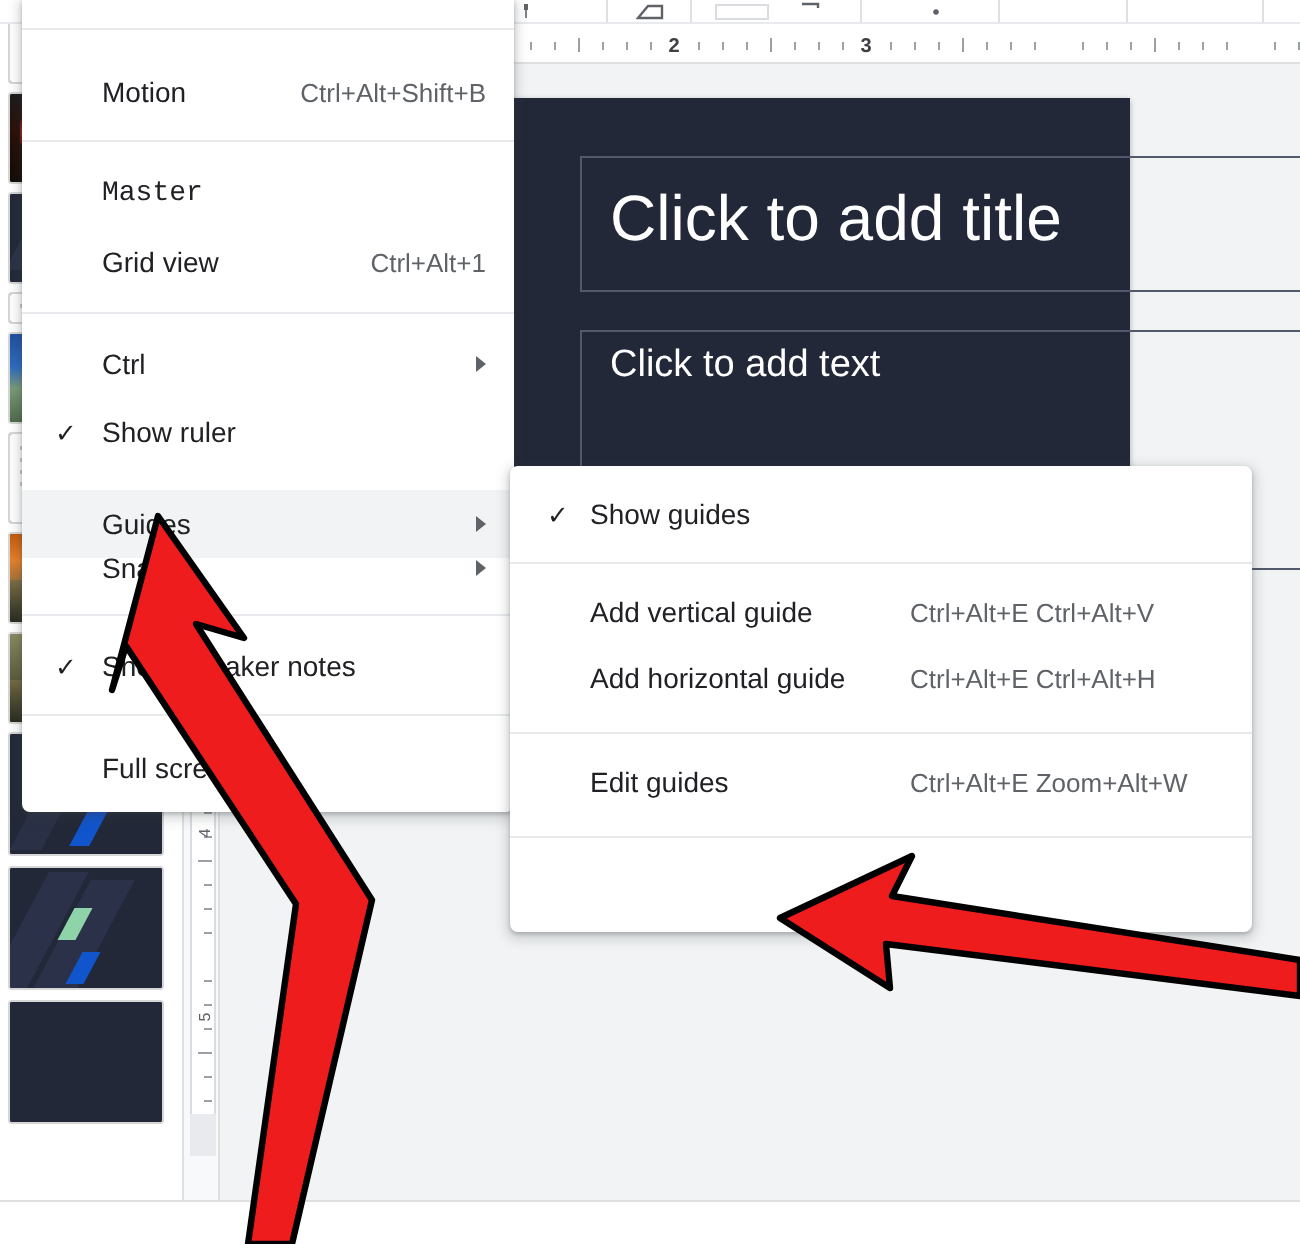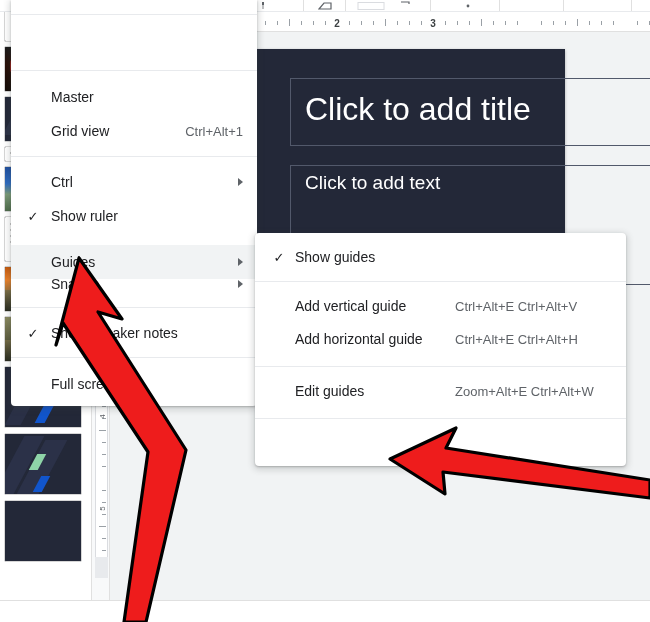--- a/index.html
+++ b/index.html
@@ -392,24 +392,29 @@
         <span>Click to add text</span>
       </div>
     </div>
   </div>
 
   <div class="bottombar"></div>
 
   <div class="menu">
     <div class="menu-sep" style="top:14px;"></div>
 
+    <div class="menu-item" style="top:29px;">
+      <span class="mi-check"></span>
+      <span class="mi-label">Motion</span>
+      <span class="mi-accel">Ctrl+Alt+Shift+B</span>
+    </div>
 
     <div class="menu-sep" style="top:70px;"></div>
 
-    <div class="menu-item" style="top:80px;">
+    <div class="menu-item" style="top:80px;font-family:Liberation Mono, monospace;">
       <span class="mi-check"></span>
       <span class="mi-label">Master</span>
       <span class="mi-accel"></span>
     </div>
 
     <div class="menu-item" style="top:114px;">
       <span class="mi-check"></span>
       <span class="mi-label">Grid view</span>
       <span class="mi-accel">Ctrl+Alt+1</span>
     </div>
@@ -472,21 +477,21 @@
       <span class="sm-check"></span>
       <span class="sm-label">Add vertical guide</span>
       <span class="sm-accel">Ctrl+Alt+E Ctrl+Alt+V</span>
     </div>
 
     <div class="sm-sep" style="top:133px;"></div>
 
     <div class="sm-item" style="top:138px;">
       <span class="sm-check"></span>
       <span class="sm-label">Edit guides</span>
-      <span class="sm-accel">Zoom+Alt+E Ctrl+Alt+W</span>
+      <span class="sm-accel">Ctrl+Alt+E Zoom+Alt+W</span>
     </div>
 
     <div class="sm-sep" style="top:185px;"></div>
 
   </div>
 
   <svg class="arrow-layer" width="650" height="622" viewBox="0 0 650 622">
     <path d="M 79 258
              L 122 319
              L 98 312

